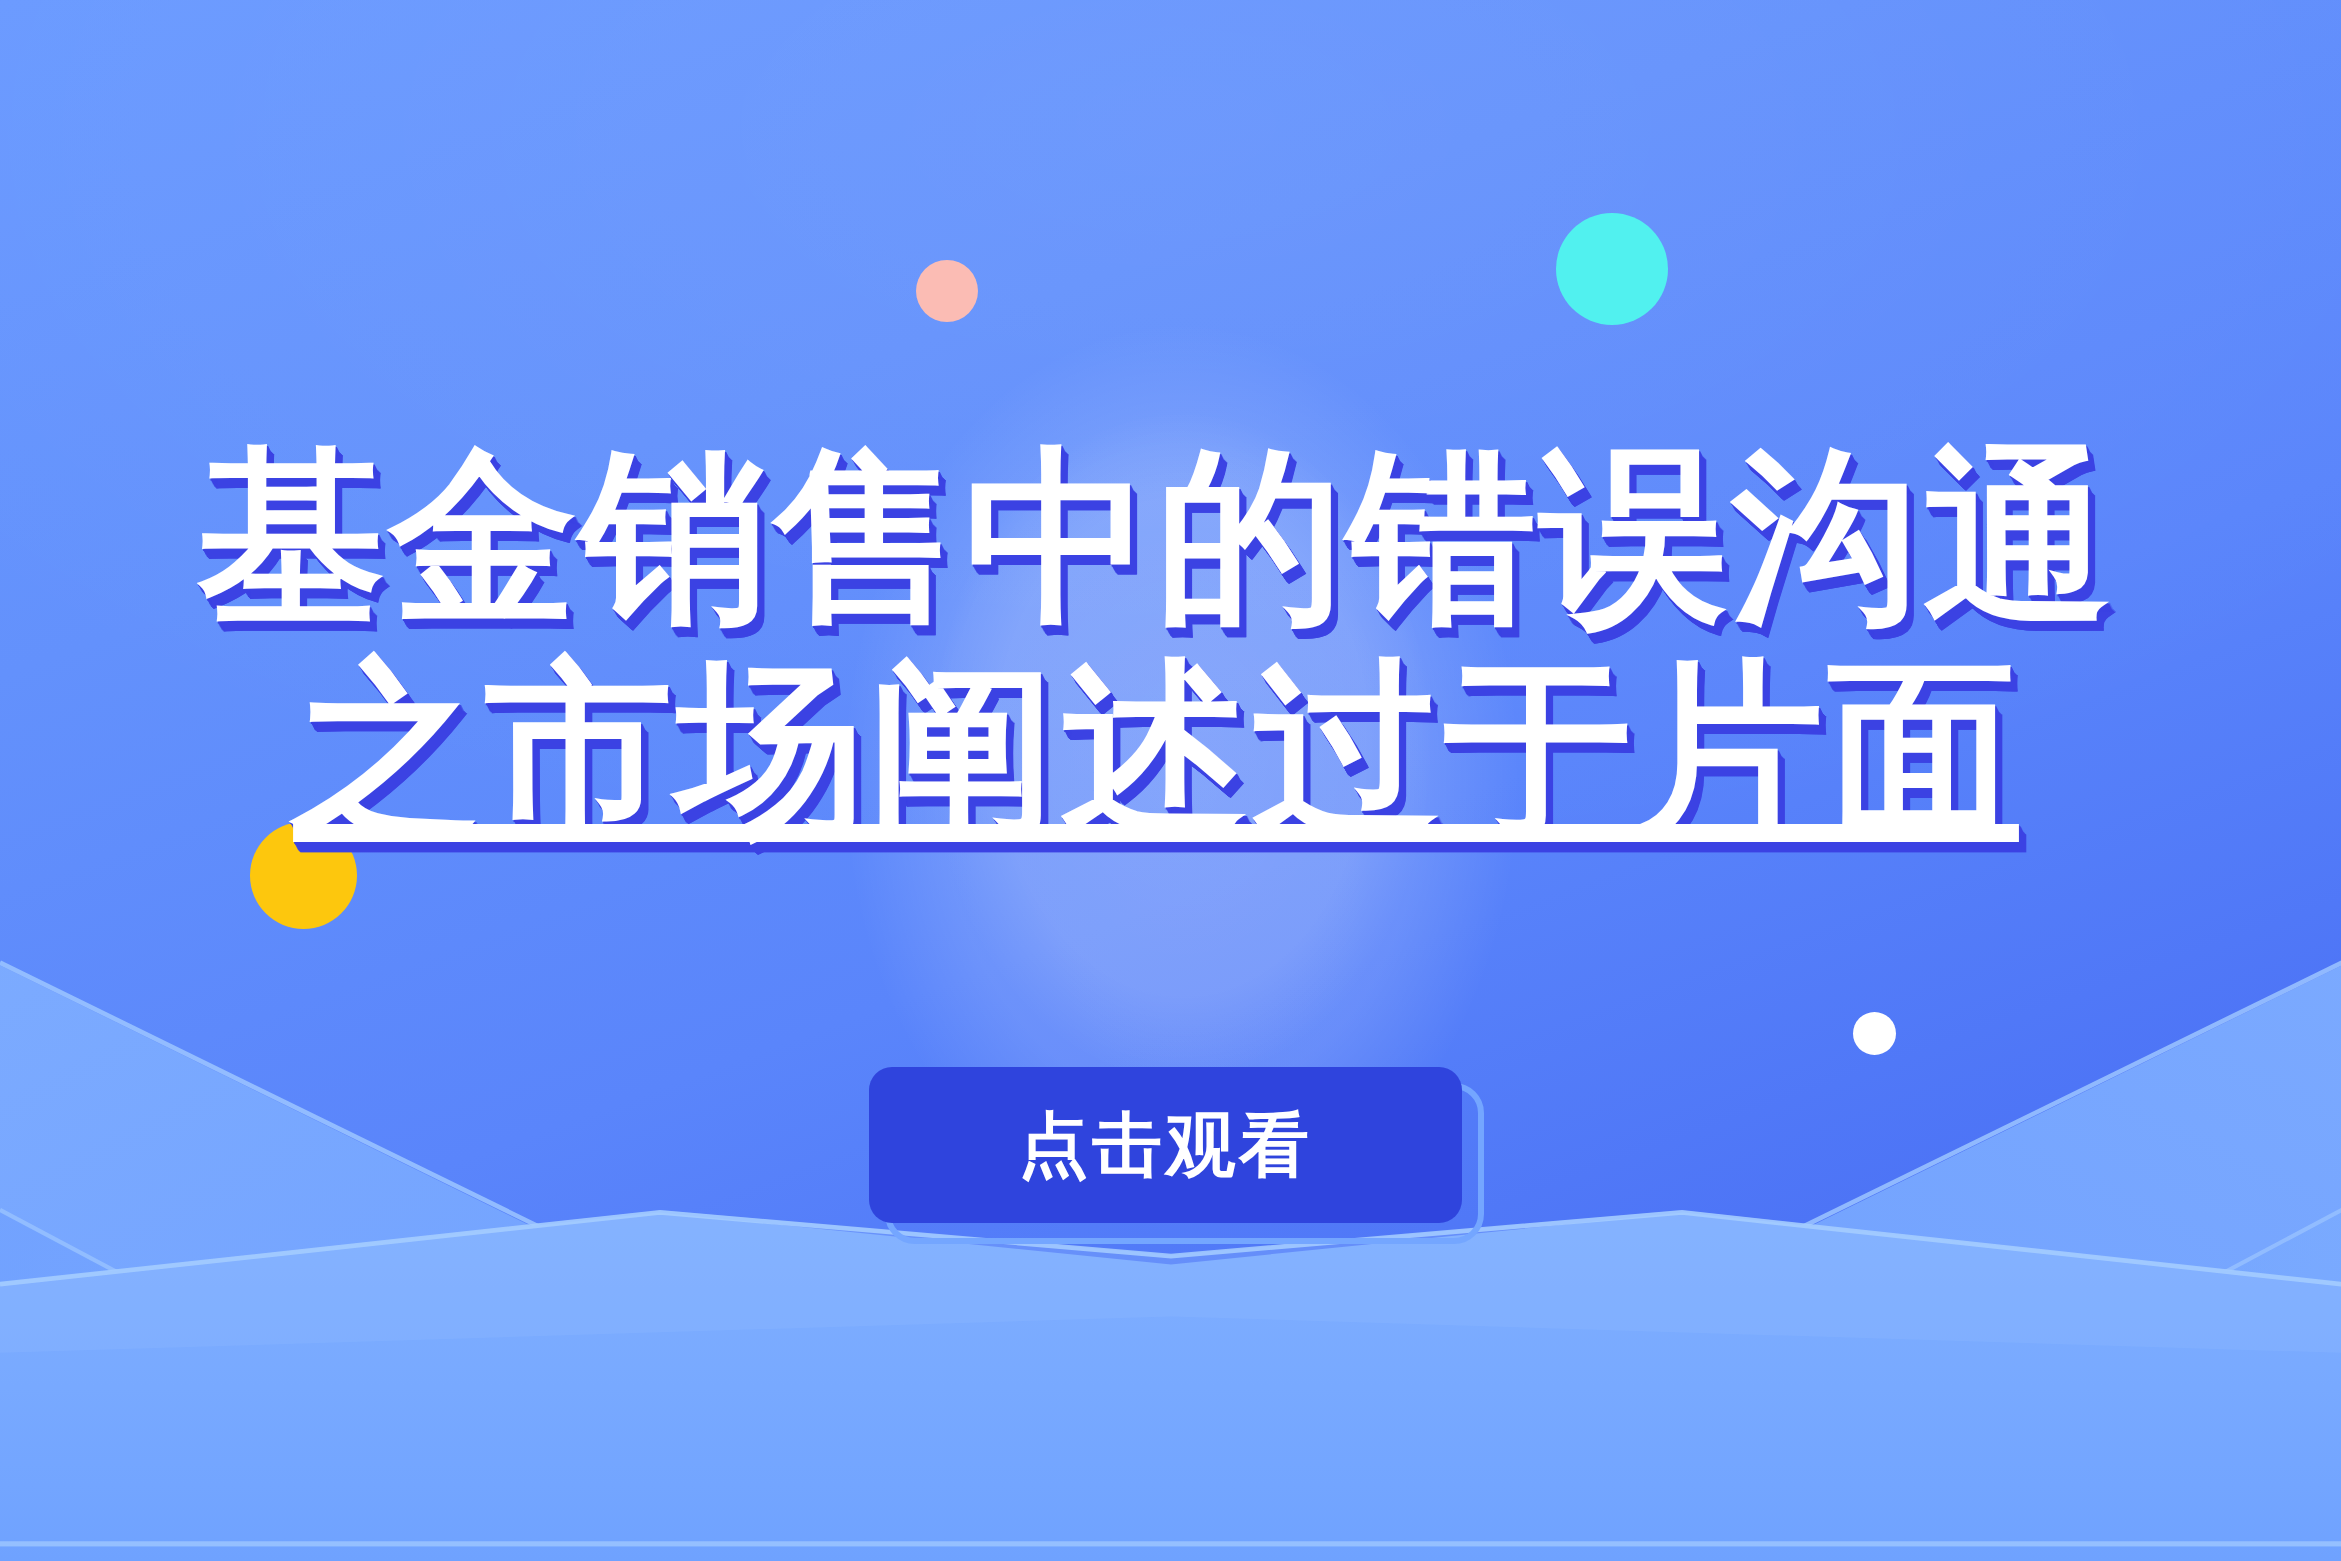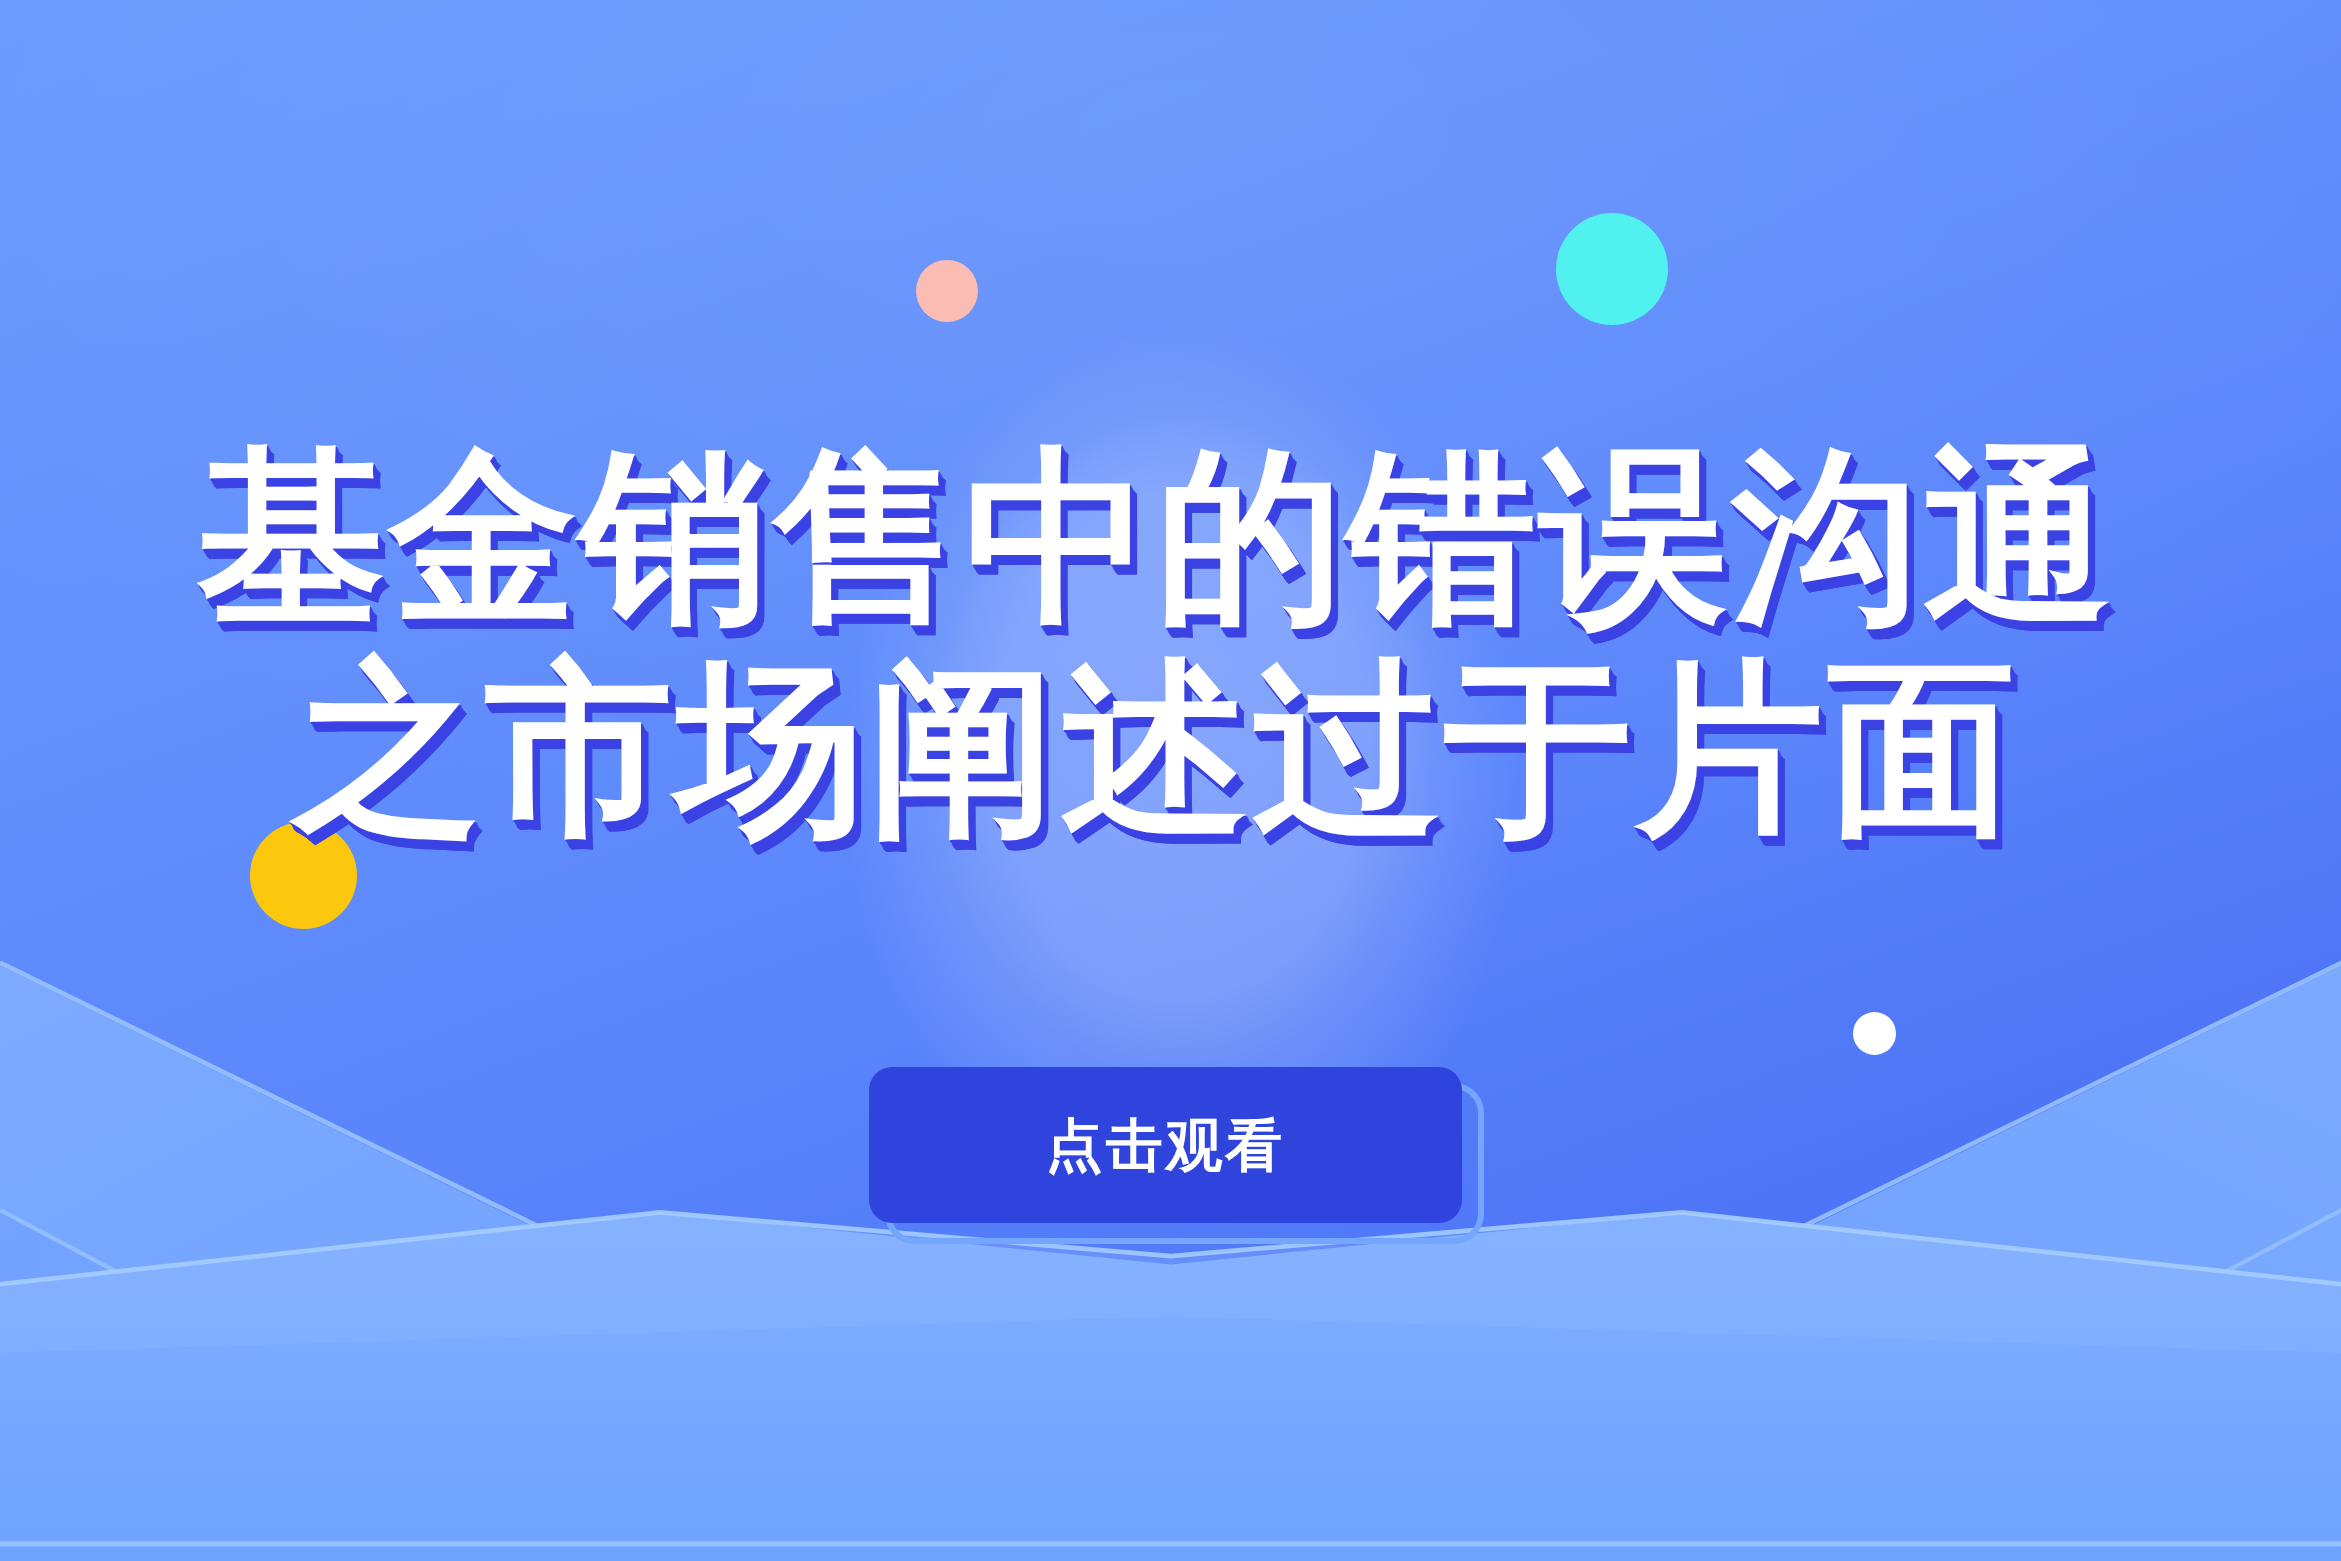--- a/index.html
+++ b/index.html
@@ -82,21 +82,21 @@
        4.7px 7.8px 0 #3b42e3,
        4.2px 6.8px 0 #3b42e3,
        3.6px 5.7px 0 #3b42e3,
        3.1px  4.7px 0 #3b42e3,
        2.6px  3.6px 0 #3b42e3,
        2.1px  3.1px 0 #3b42e3,
        1.6px  2.1px 0 #3b42e3,
        1px  1.6px 0 #3b42e3;
   }
   .hl-1 { font-size: 188px; }
-  .hl-2 { font-size: 188px; margin-top: 20px; }
+  .hl-2 { font-size: 188px; margin-top: 20px; text-decoration: underline; }
 
   
   .cta-wrap {
     position: absolute;
     left: 869px; top: 1067px;
     width: 635px; height: 193px;
   }
   .cta-outline {
     position: absolute;
     left: 15.6px; top: 15.6px;
@@ -111,21 +111,21 @@
     left: 0; top: 0;
     width: 593px; height: 156px;
     background: #2f44dd;
     border-radius: 23px 23px 23px 23px;
     display: flex;
     align-items: center;
     justify-content: center;
   }
   .cta-label {
     color: #ffffff;
-    font-size: 57px;
+    font-size: 70px;
     font-weight: 700;
     letter-spacing: 0.05em;
     line-height: 1;
     white-space: nowrap;
   }
 </style>
 </head>
 <body>
 
 <div id="stage">

